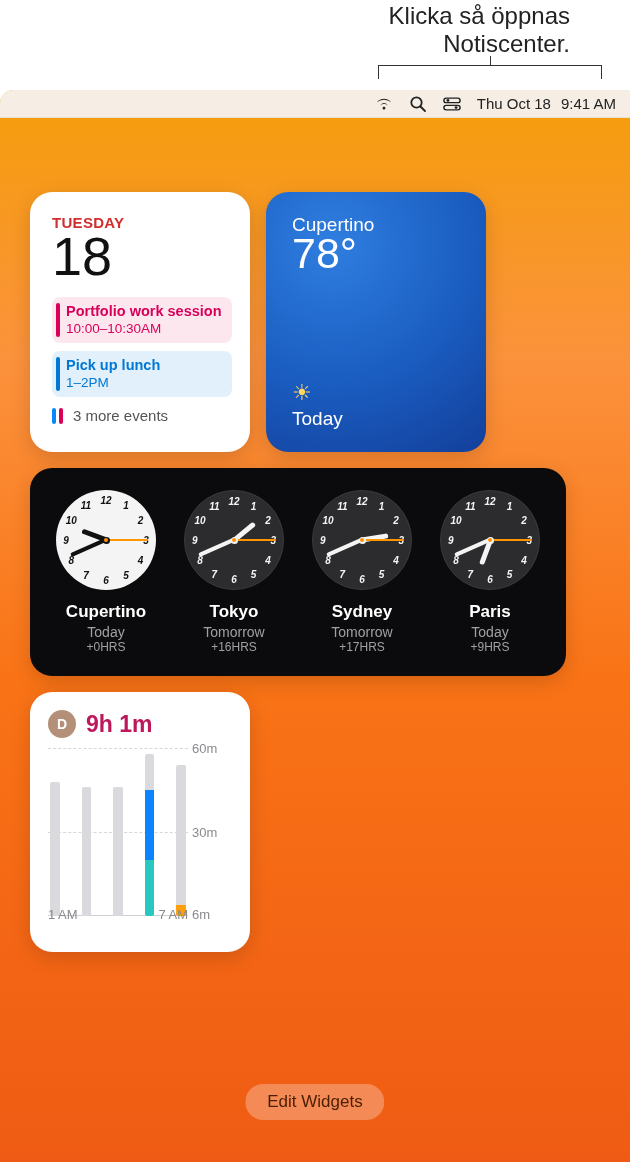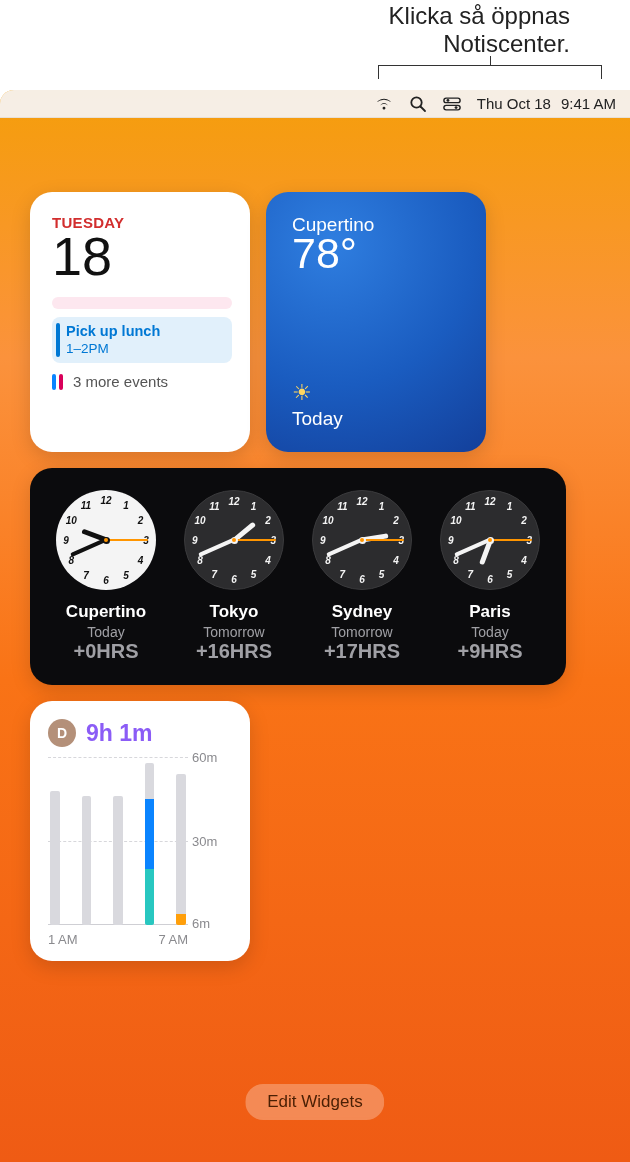--- a/index.html
+++ b/index.html
@@ -167,32 +167,32 @@
     border-radius:3px;
   }
   .hand-h{ width:5px; height:26px; background:currentColor; margin-left:-2.5px; margin-top:-26px;}
   .hand-m{ width:3.5px; height:38px; background:currentColor; margin-left:-1.75px; margin-top:-38px;}
   .hand-s{ width:2px; height:42px; background:#ff9500; margin-left:-1px; margin-top:-42px;}
   .pivot { position:absolute; left:50%; top:50%; width:7px; height:7px; margin:-3.5px 0 0 -3.5px;
            background:currentColor; border-radius:50%; }
   .pivot::after{content:""; position:absolute; inset:1.5px; background:#ff9500; border-radius:50%;}
   .clock-city{ font-size:17px; font-weight:600; }
   .clock-day { font-size:14px; color:#a0a0a5; margin-top:2px;}
-  .clock-off { font-size:20px; color:#a0a0a5;font-weight:bold;}
+  .clock-off { font-size:12px; color:#a0a0a5;}
 
   
   .st { padding: 18px 18px 14px 18px; display:flex; flex-direction:column;}
   .st-head{ display:flex; align-items:center; gap:10px; margin-bottom:10px;}
   .st-avatar{
     width:28px; height:28px; border-radius:50%;
     background:#b49079; color:#fff;
     display:flex; align-items:center; justify-content:center;
     font-size:14px; font-weight:600;
   }
-  .st-total{ font-size:23px; font-weight:600; color:#8b5cf6;}
+  .st-total{ font-size:23px; font-weight:600; color:#be185d;}
   .st-chart{ position:relative; flex:1; min-height:150px; }
   .st-grid{
     position:absolute; left:0; right:44px; top:0; bottom:22px;
     border-top:1px dashed #d7d7db;
     border-bottom:1px solid #cfcfd4;
   }
   .st-grid::before{
     content:""; position:absolute; left:0; right:0; top:50%;
     border-top:1px dashed #d7d7db;
   }
@@ -208,21 +208,21 @@
   .st-bar{
     flex:1; background:#d9d9de; border-radius:2px;
     display:flex; flex-direction:column-reverse;
     overflow:hidden;
   }
   .seg{ width:100%; }
   .seg-blue { background:#0a84ff;}
   .seg-teal { background:#28c7c0;}
   .seg-orange{ background:#ff9f0a;}
   .st-xlab{
-    position:absolute; bottom:0; font-size:13px; color:#8a8a8e;
+    position:absolute; bottom:16px; font-size:13px; color:#8a8a8e;
   }
 
   
   .edit-pill{
     position:absolute;
     left:50%; transform:translateX(-50%);
     bottom: 42px;
     background: rgba(255,255,255,0.28);
     color:#4a1f04;
     font-size:17px;
@@ -274,20 +274,22 @@
 
   <div class="nc">
 
     <div class="row">
 
       <div class="widget w-small cal">
         <div class="cal-dayname">TUESDAY</div>
         <div class="cal-daynum">18</div>
         <div class="cal-events">
           <div class="cal-event ev-pink">
+            <div class="title">Portfolio work session</div>
+            <div class="time">10:00–10:30AM</div>
           </div>
           <div class="cal-event ev-blue">
             <div class="title">Pick up lunch</div>
             <div class="time">1–2PM</div>
           </div>
         </div>
         <div class="cal-more">
           <span class="cal-more-bars">
             <span style="background:#0a84ff"></span>
             <span style="background:#d9005a"></span>

